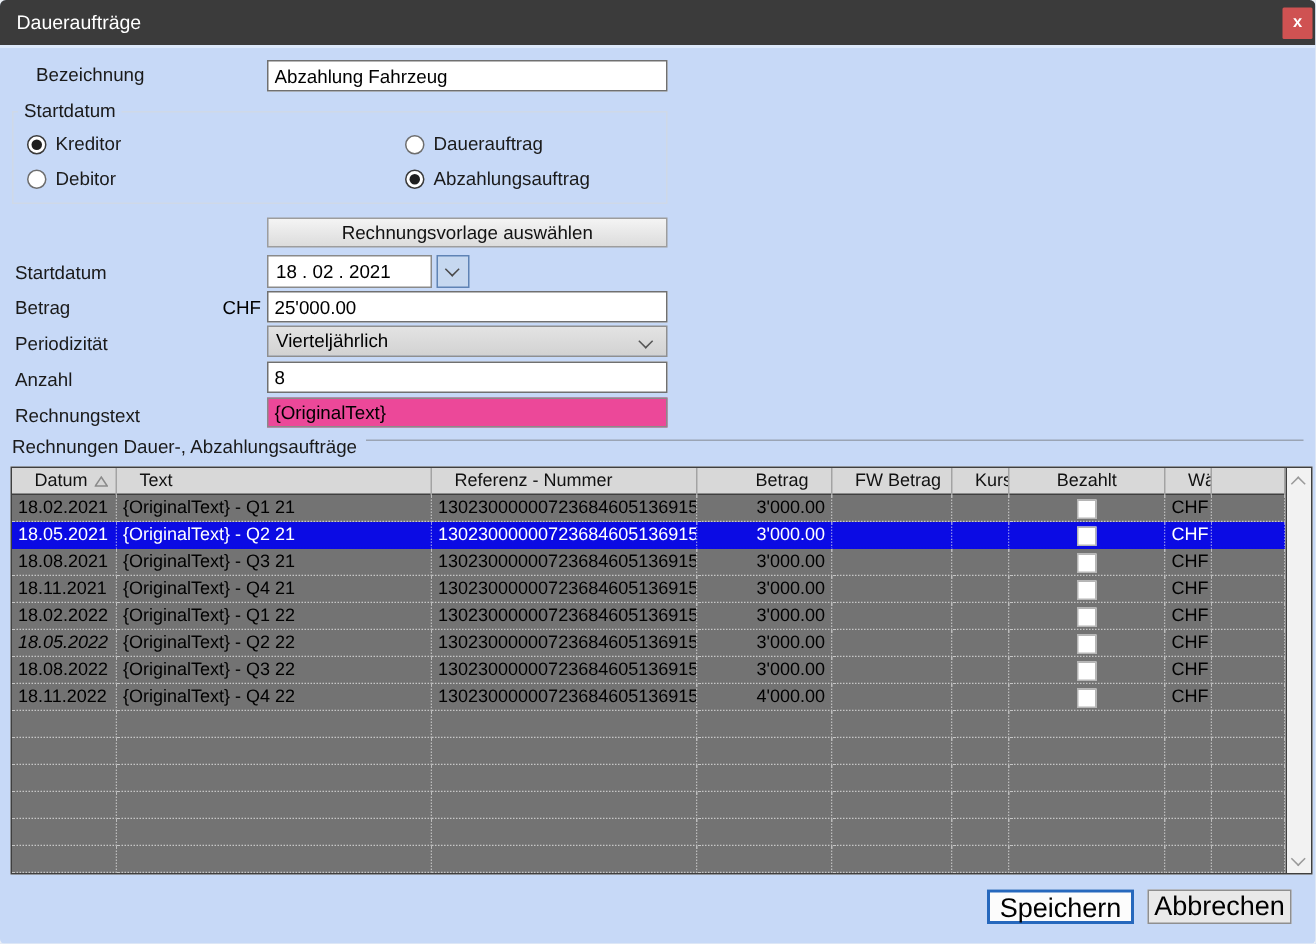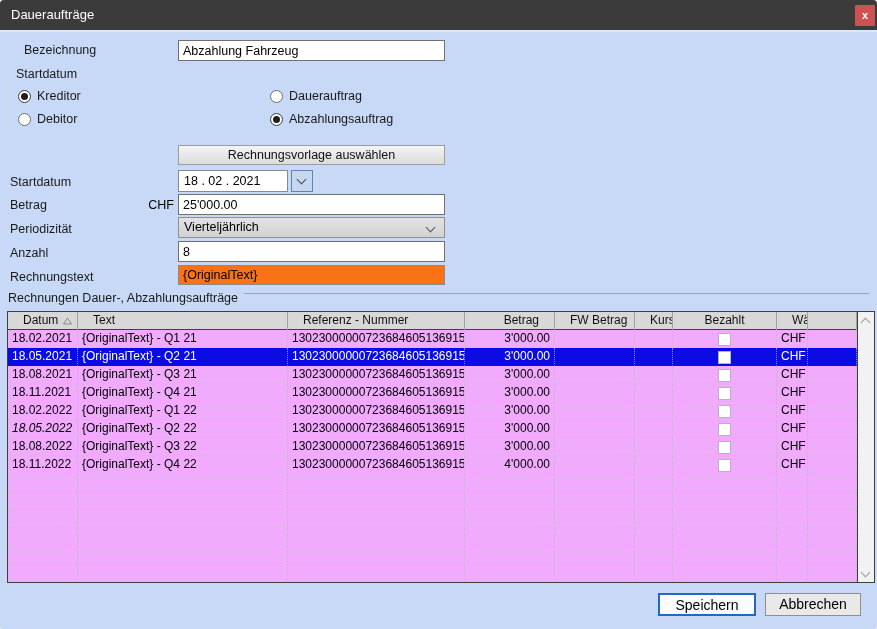--- a/index.html
+++ b/index.html
@@ -17,21 +17,21 @@
     text-align:center; line-height:20px; cursor:pointer;
   }
   .top-strip { position:absolute; left:0; top:30px; width:877px; height:2px; background:#dce8fb; }
 
   
   .flabel { position:absolute; font-size:12.5px; color:#1a1a1a; }
   input.tfield {
     position:absolute; height:21px; border:1px solid #707070; background:#ffffff;
     font-family:inherit; font-size:12.5px; padding:0 4px; color:#000;
   }
-  input.tfield.readonly { background:#f97316; border-color:#8a8a8a; }
+  input.tfield.readonly { background:#ec4899; border-color:#8a8a8a; }
   .groupbox { position:absolute; left:8px; top:74px; width:437px; height:62px; border:1px solid #cfd9e8; }
   .group-legend { position:absolute; left:12px; top:67px; background:#c7d9f7; padding:0 4px; font-size:12.5px; color:#1a1a1a; }
   .radio-row { position:absolute; display:flex; align-items:center; height:14px; cursor:default; }
   .radio {
     width:13px; height:13px; border-radius:50%; background:#fff; border:1px solid #6e6e6e;
     position:relative; flex:0 0 13px;
   }
   .radio-row.checked .radio { border-color:#3a3a3a; }
   .radio-row.checked .radio::after { content:""; position:absolute; inset:2px; border-radius:50%; background:#1f1f1f; }
   .radio-label { margin-left:6px; font-size:12.5px; color:#1a1a1a; }
@@ -69,21 +69,21 @@
     position:absolute; left:7px; top:311px; width:868px; height:272px;
     border:1px solid #3f3f3f; background:#ffffff; display:flex;
   }
   .grid { width:849px; overflow:hidden; }
   .thead { display:flex; height:18px; background:#d8d8d8; border-bottom:1px solid #3f3f3f; }
   .hcell {
     position:relative; height:18px; font-size:12px; color:#111; line-height:17px;
     padding:0 15px; border-right:1px solid #a3a3a3; overflow:hidden; white-space:nowrap;
   }
   .sort-icon { position:absolute; right:5px; top:5px; }
-  .tbody { background:#f0abfc; }
+  .tbody { background:#737373; }
   .trow { display:flex; height:18px; }
   .tcell {
     height:18px; font-size:12px; color:#000; line-height:17px; padding:0 4px;
     border-right:1px dotted #bdbdbd; border-bottom:1px dotted #c6c6c6;
     overflow:hidden; white-space:nowrap;
   }
   .trow.selected { background:#0b0be4; }
   .trow.selected .tcell { color:#ffffff; border-right-color:#8a8af0; border-bottom-color:#0b0be4; }
   .cb {
     display:inline-block; width:13px; height:13px; background:#ffffff;
@@ -94,21 +94,21 @@
     position:relative;
   }
   .sarrow { position:absolute; left:0; width:16px; height:17px; cursor:pointer; }
   .sarrow.up { top:0; }
   .sarrow.down { bottom:0; }
   .sarrow .chev { border-color:#9a9a9a; position:absolute; left:4px; }
   .sarrow.up .chev { transform:rotate(-135deg); top:7px; }
   .sarrow.down .chev { transform:rotate(45deg); top:4px; }
 
   
-  .btn { position:absolute; height:23px; font-size:14px; text-align:center; line-height:20px; cursor:pointer; }
+  .btn { position:absolute; height:23px; font-size:18px; text-align:center; line-height:20px; cursor:pointer; }
   .btn-save { left:658px; top:593px; width:98px; background:#fcfcfc; border:2px solid #2668bd; color:#000; }
   .btn-cancel { left:765px; top:593px; width:96px; background:#e9e9e9; border:1px solid #8f8f8f; color:#000; }
 </style>
 </head>
 <body>
 
 <div class="win">
 
   <div class="titlebar">
     <span class="title">Daueraufträge</span>

